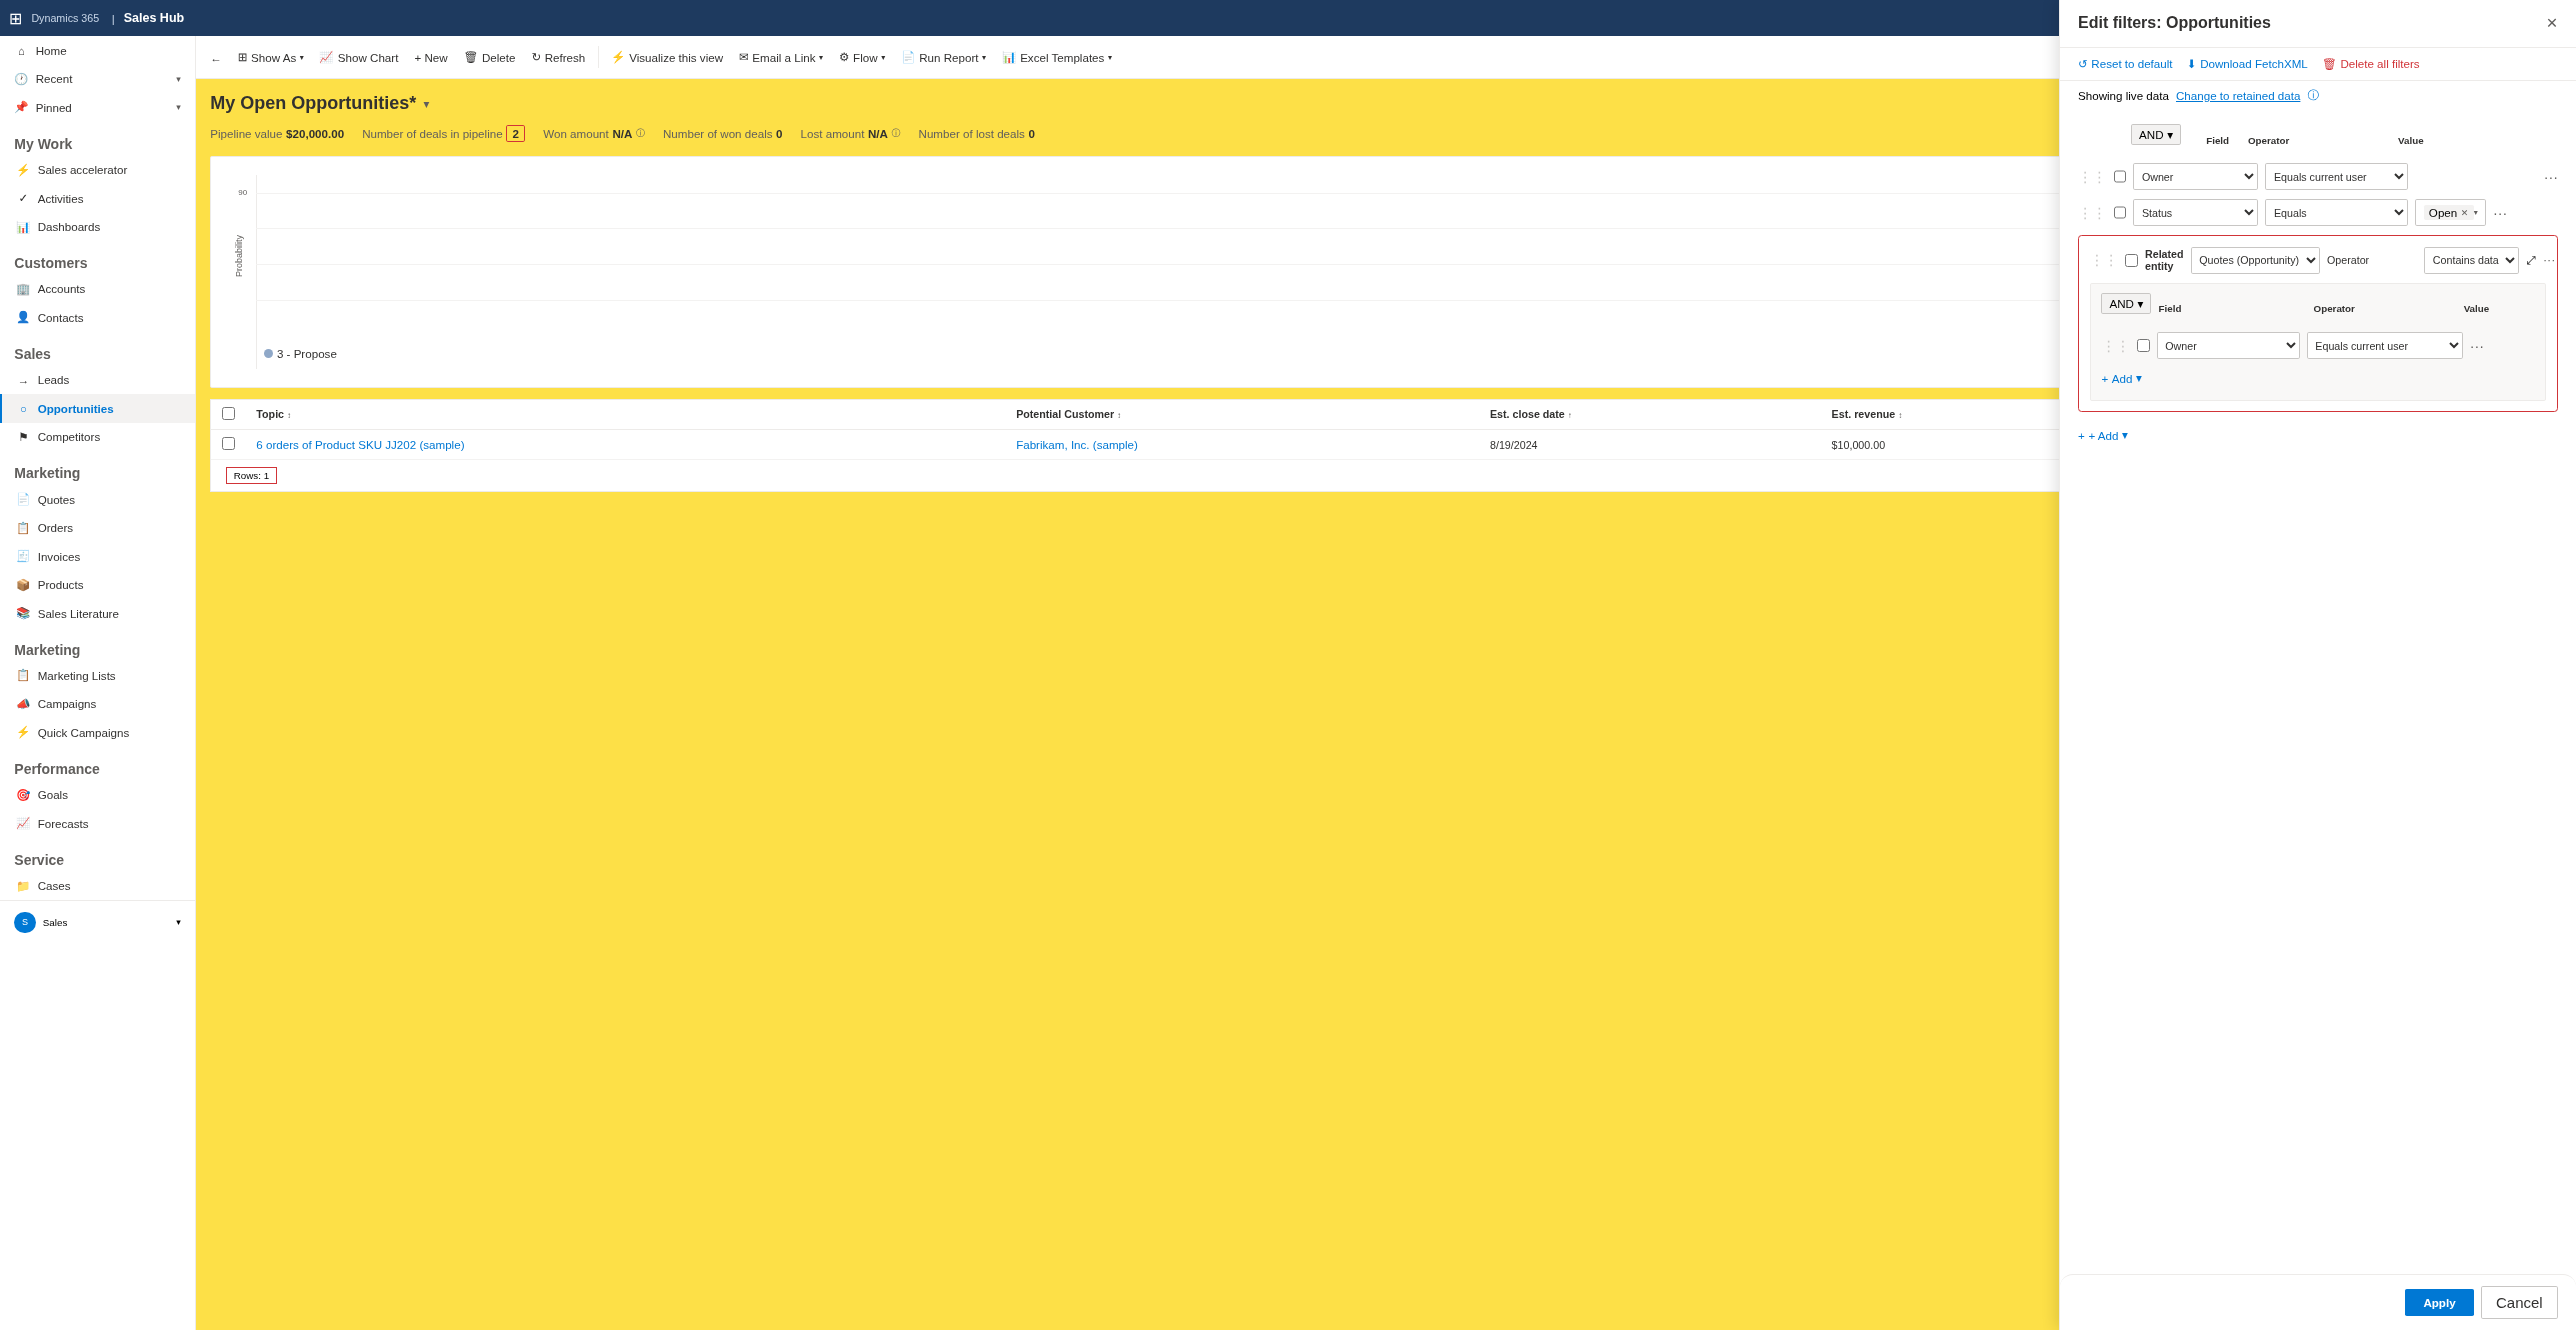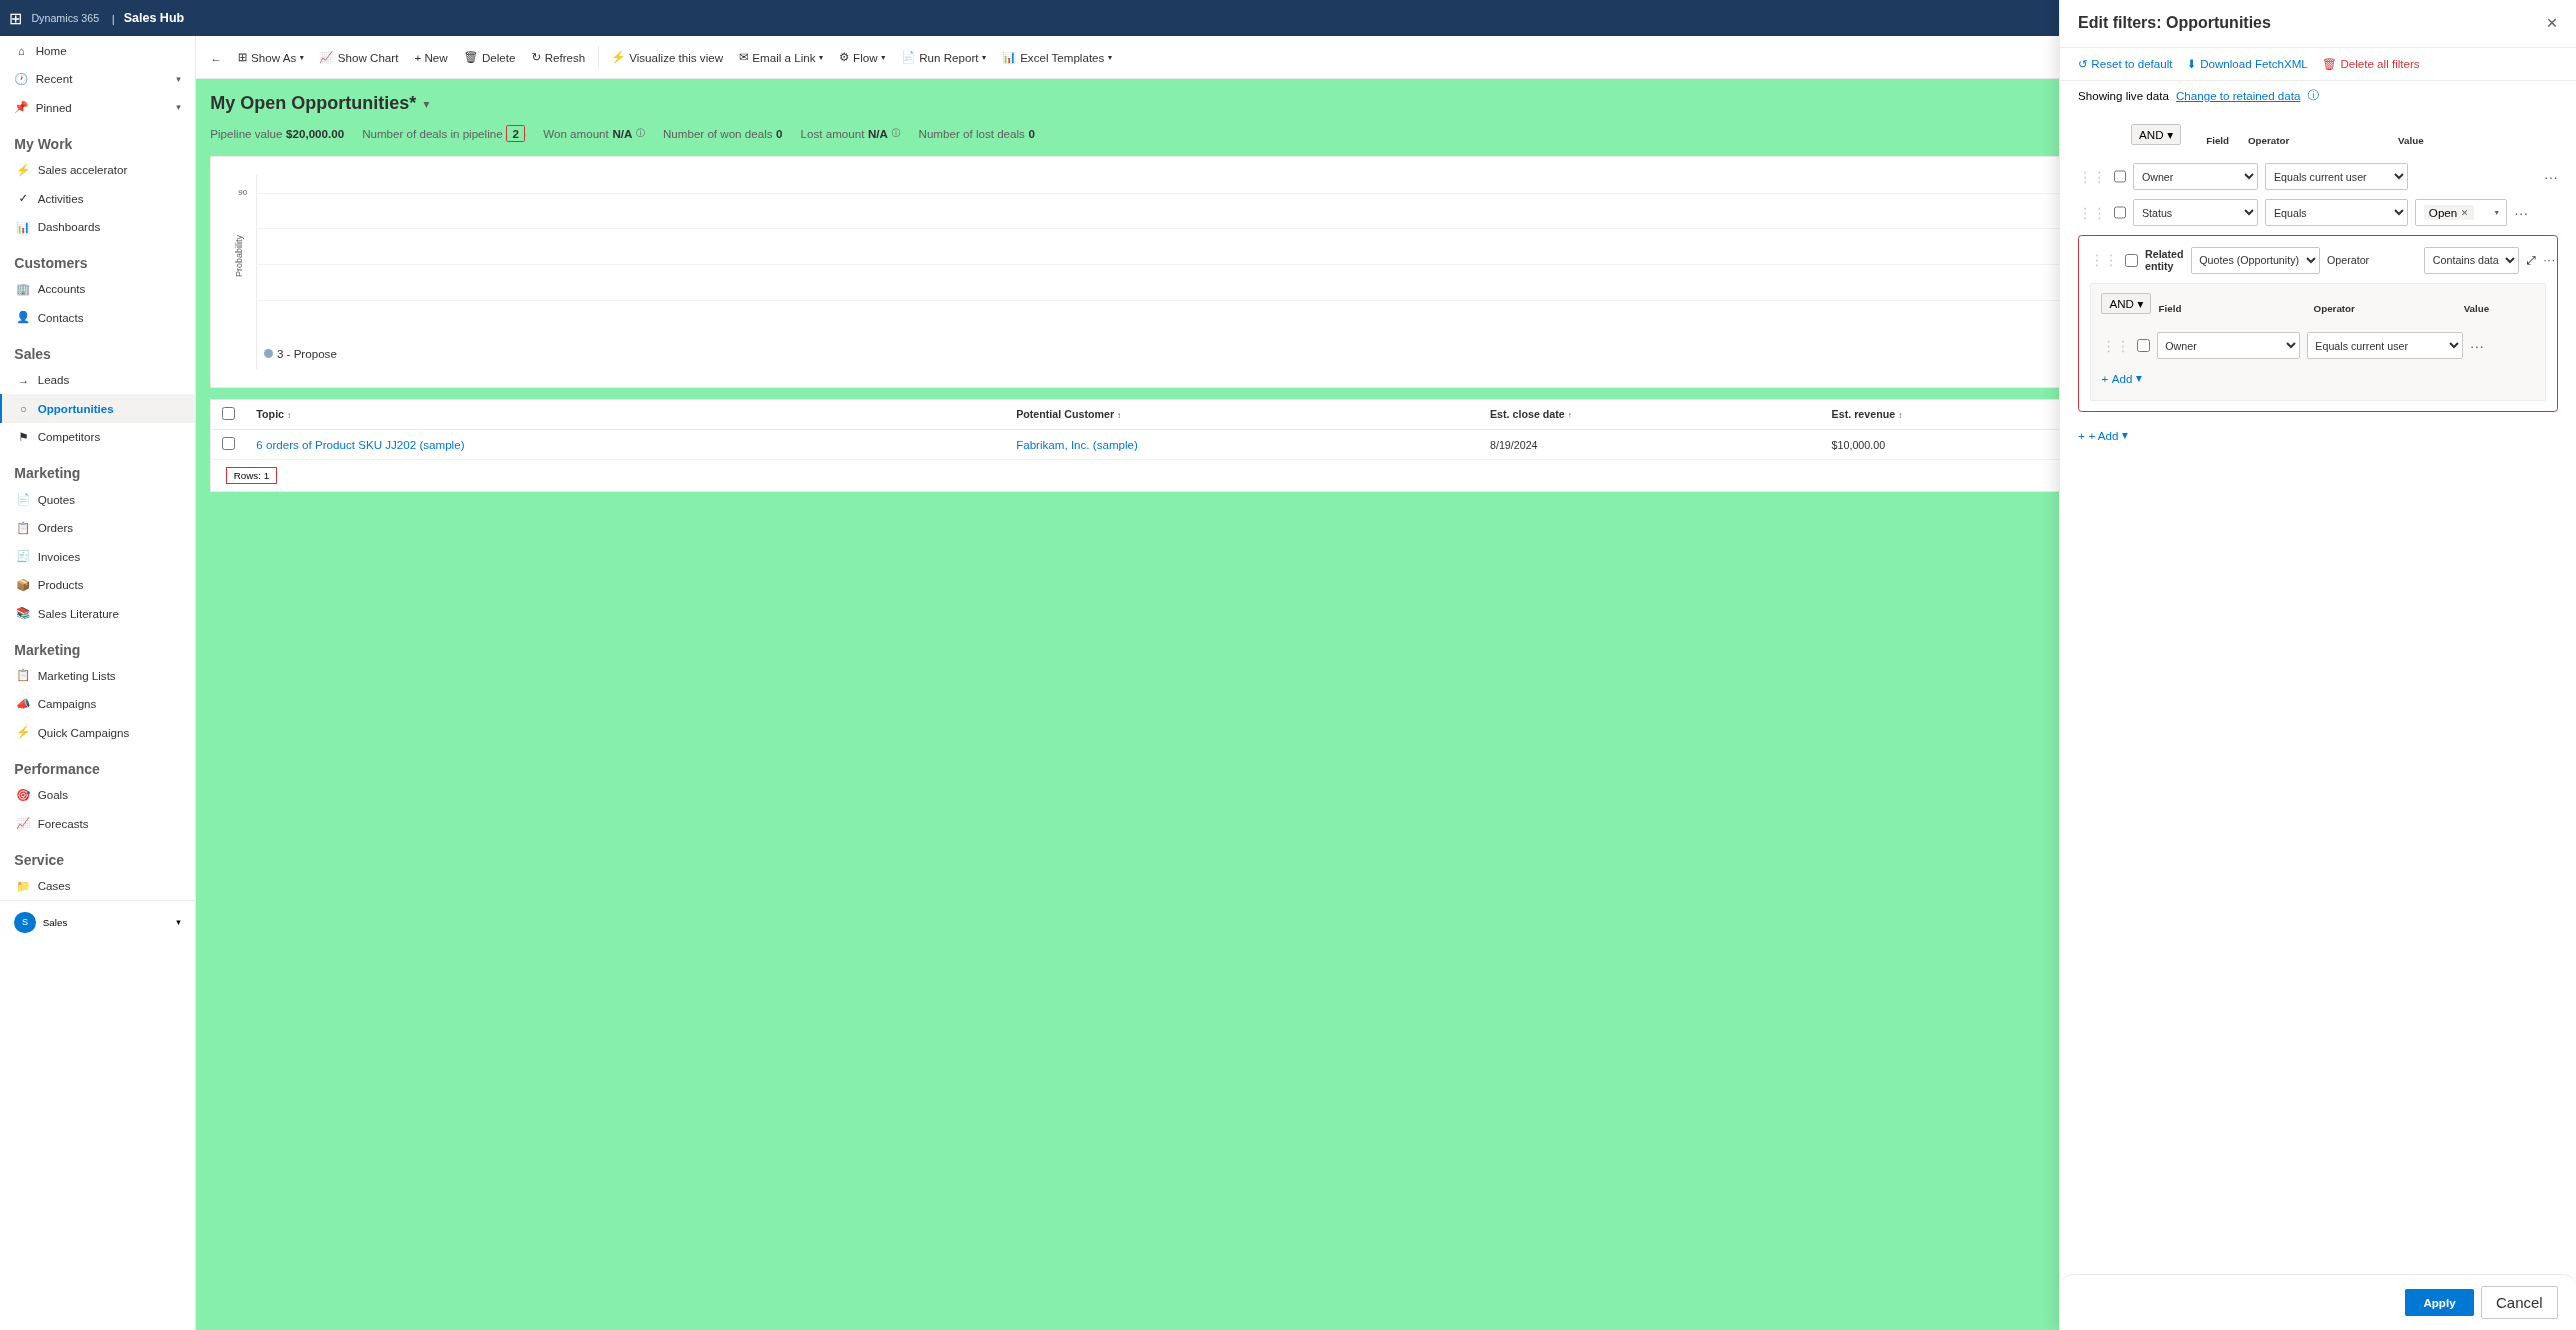--- a/index.html
+++ b/index.html
@@ -46,21 +46,21 @@
     }
     .toolbar-btn {
       display: flex; align-items: center; gap: 3.6px; padding: 5.3px 7.1px;
       border: none; background: transparent; cursor: pointer; color: #323130;
       border-radius: 1.8px; font-size: 10.7px;
     }
     .toolbar-divider { width: 0.9px; height: 21.4px; background: #edebe9; margin: 0 3.6px; }
     .toolbar-btn-arrow { font-size: 8px; }
 
     
-    .content { flex: 1; overflow-y: auto; padding: 14.3px; background: #86efac; }
+    .content { flex: 1; overflow-y: auto; padding: 14.3px; background: #fde047; }
 
     
     .page-title-row {
       display: flex; align-items: center; gap: 7.1px; margin-bottom: 10.7px;
     }
     .page-title { font-size: 18px; font-weight: 600; color: #323130; }
 
     
     .stats-bar {
       display: flex; align-items: center; gap: 18px; margin-bottom: 14.3px;
@@ -164,21 +164,21 @@
     .filter-check { width: 12.5px; height: 12.5px; }
     .filter-select {
       height: 27px; border: 0.9px solid #c8c6c4; border-radius: 1.8px;
       background: #fff; color: #323130; font-size: 10.7px; padding: 0 3.6px;
       cursor: pointer;
     }
     .filter-select-sm { width: 125px; }
     .filter-select-md { width: 143px; }
     .filter-more { cursor: pointer; color: #605e5c; background: none; border: none; font-size: 14.3px; }
     .filter-value-input {
-      display: flex; align-items: center; gap: 21px;
+      display: flex; align-items: center; gap: 0;
       border: 0.9px solid #c8c6c4; border-radius: 1.8px; padding: 1.8px 7.1px;
       background: #fff; height: 27px;
     }
     .filter-tag {
       background: #f3f2f1; border-radius: 1.8px; padding: 0.9px 5.3px;
       display: flex; align-items: center; gap: 3.6px; font-size: 10.7px;
     }
     .filter-tag-close { cursor: pointer; color: #605e5c; font-size: 9px; }
 
     

